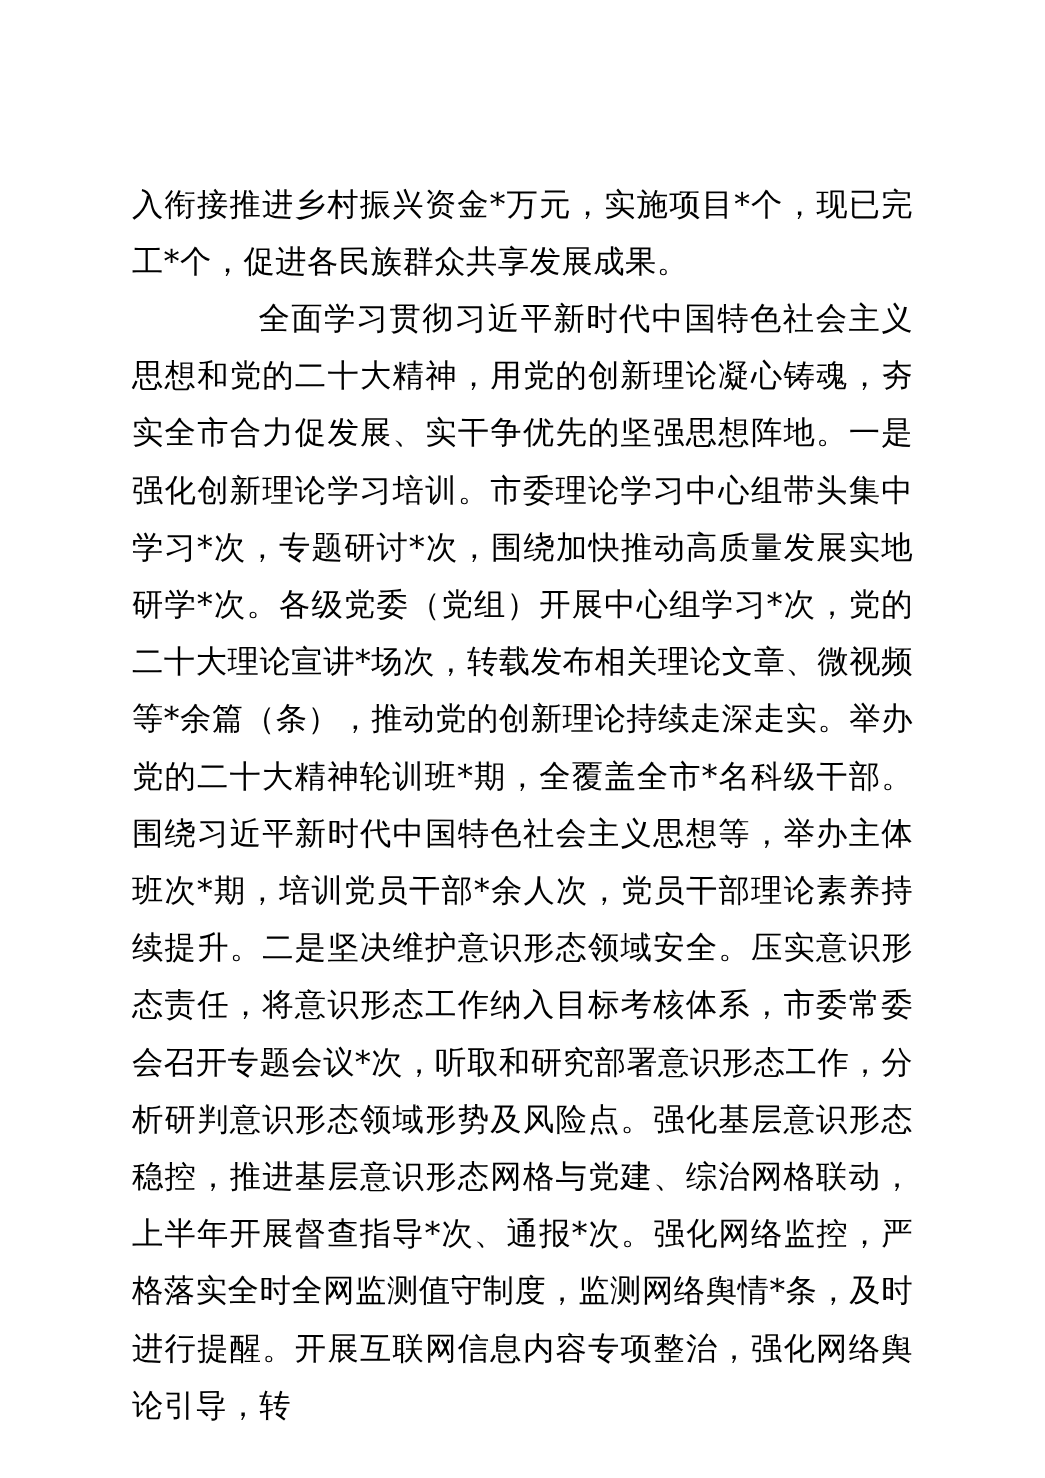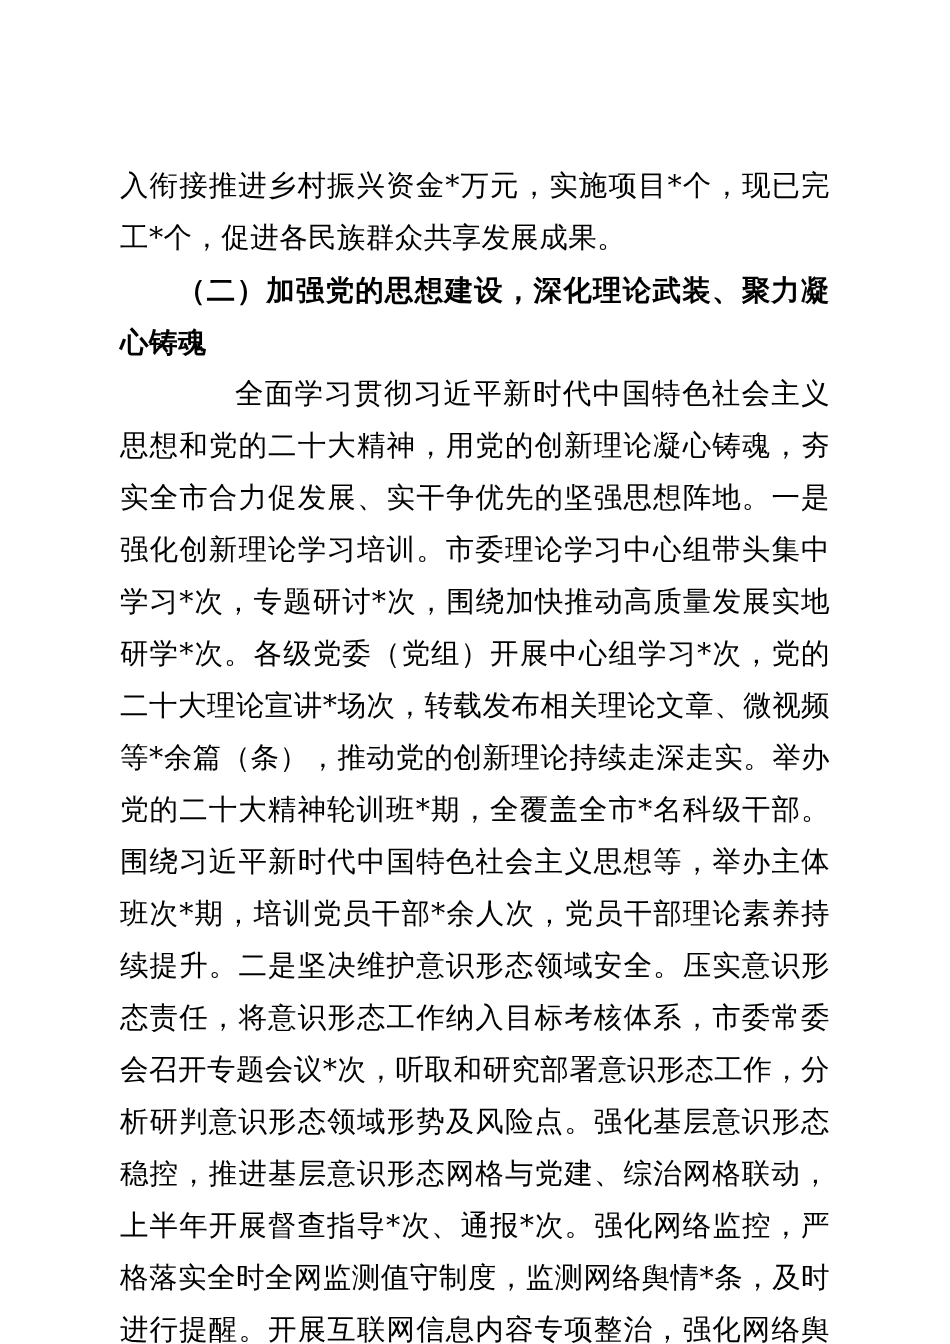--- a/index.html
+++ b/index.html
@@ -44,18 +44,17 @@
   }
 </style>
 </head>
 <body>
 
 <div class="page">
   <div class="doc-body">
 
     <p class="para">入衔接推进乡村振兴资金*万元，实施项目*个，现已完工*个，促进各民族群众共享发展成果。</p>
 
-    <p class="heading">（二）加强党的思想建设，深化理论武装、聚力凝心铸魂</p>
 
     <p class="para"><span class="big-indent"></span><span>全面学习贯彻习近平新时代中国特色社会主义思想和党的二十大精神，用党的创新理论凝心铸魂，夯实全市合力促发展、实干争优先的坚强思想阵地。一是强化创新理论学习培训。市委理论学习中心组带头集中学习*次，专题研讨*次，围绕加快推动高质量发展实地研学*次。各级党委（党组）开展中心组学习*次，党的二十大理论宣讲*场次，转载发布相关理论文章、微视频等*余篇（条），推动党的创新理论持续走深走实。举办党的二十大精神轮训班*期，全覆盖全市*名科级干部。围绕习近平新时代中国特色社会主义思想等，举办主体班次*期，培训党员干部*余人次，党员干部理论素养持续提升。二是坚决维护意识形态领域安全。压实意识形态责任，将意识形态工作纳入目标考核体系，市委常委会召开专题会议*次，听取和研究部署意识形态工作，分析研判意识形态领域形势及风险点。强化基层意识形态稳控，推进基层意识形态网格与党建、综治网格联动，上半年开展督查指导*次、通报*次。强化网络监控，严格落实全时全网监测值守制度，监测网络舆情*条，及时进行提醒。开展互联网信息内容专项整治，强化网络舆论引导，转</span></p>
 
   </div>
 </div>
 
 </body></html>

